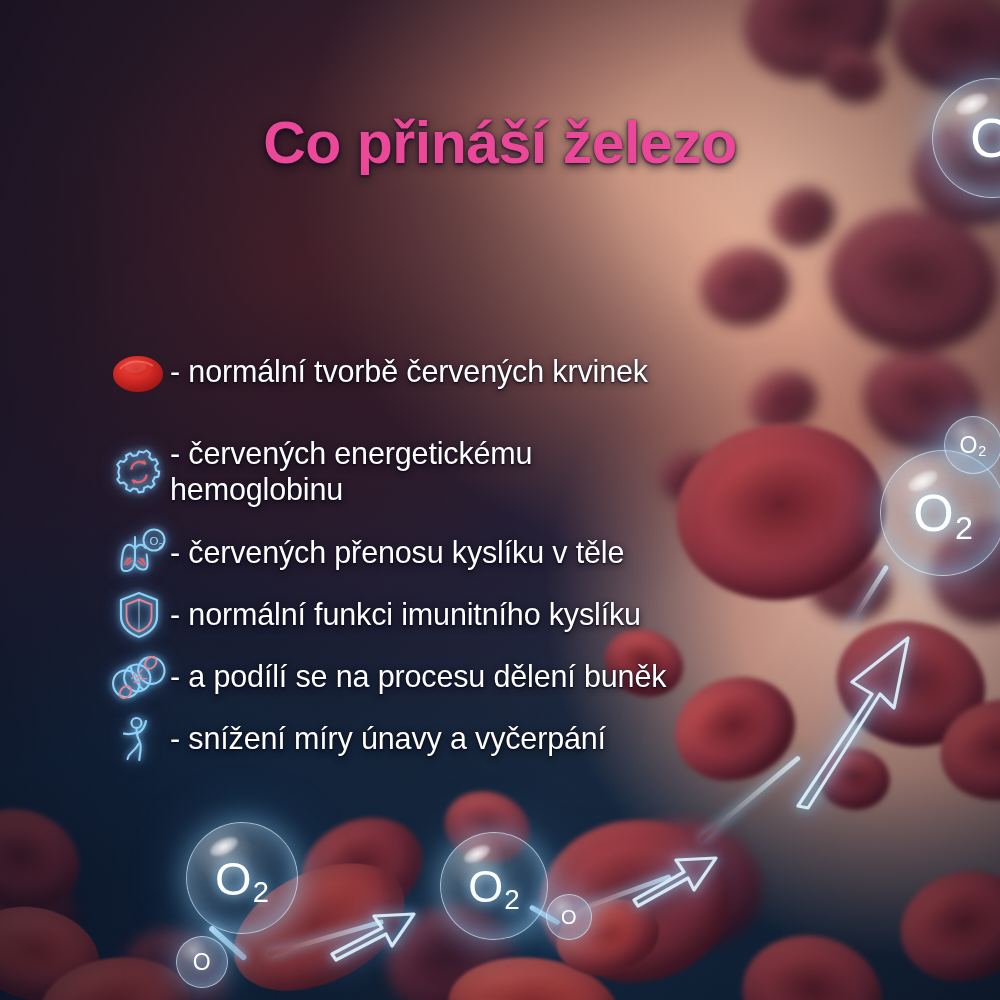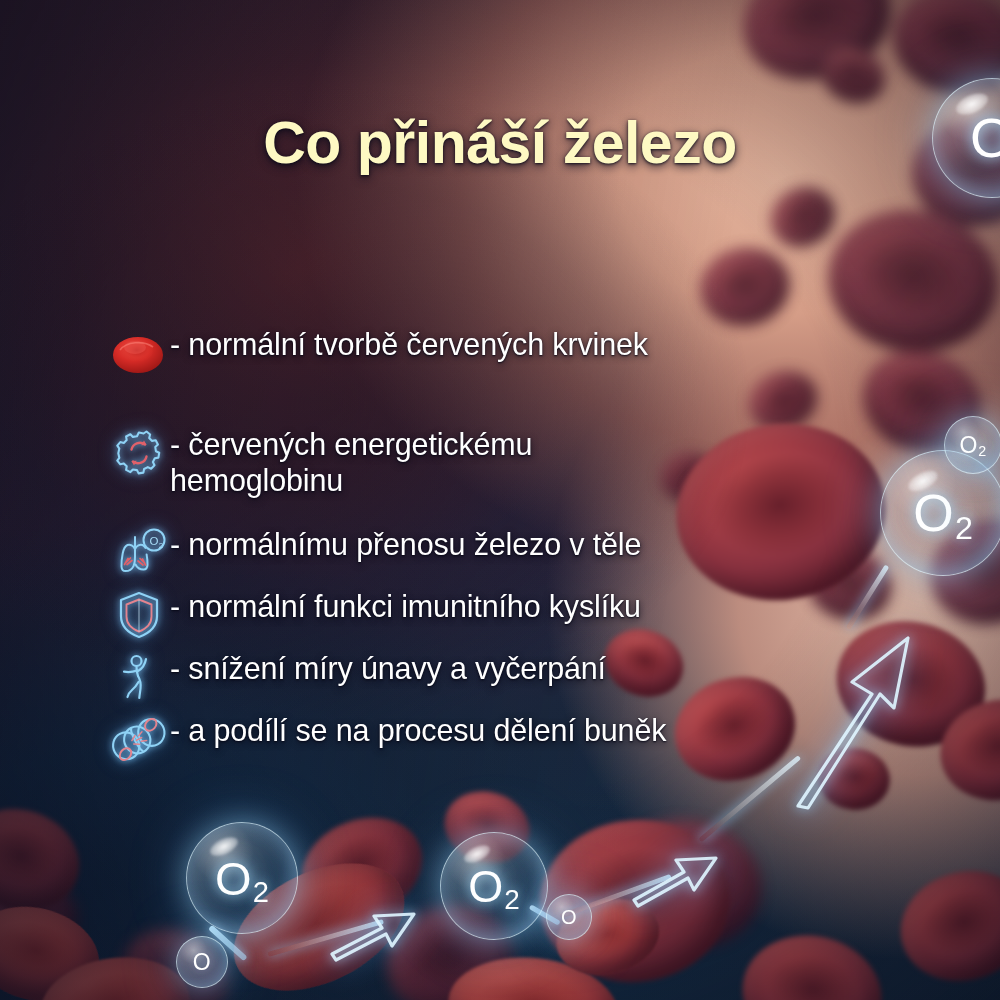--- a/index.html
+++ b/index.html
@@ -123,21 +123,21 @@
     transform-origin: 0 50%;
   }
 
   
   .content { position: absolute; inset: 0; }
 
   .title {
     position: absolute;
     left: 0; right: 0; top: 70px;
     text-align: center;
-    color: #fef9c3;
+    color: #ec4899;
     font-size: 59px;
     font-weight: bold;
     line-height: 1.13;
     letter-spacing: -0.5px;
     text-shadow: 0 3px 10px rgba(10,10,25,0.78), 0 1px 3px rgba(10,10,25,0.9);
   }
   .title .l2 { display: block; }
 
   .subtitle {
     position: absolute;
@@ -146,21 +146,21 @@
     font-size: 33px;
     font-weight: normal;
     letter-spacing: -0.1px;
     text-shadow: 0 2px 7px rgba(10,10,25,0.82), 0 1px 2px rgba(10,10,25,0.9);
   }
 
   .bullets { position: absolute; left: 108px; top: 325px; width: 800px; }
   .bullet {
     position: relative;
     display: flex;
-    align-items: flex-start;
+    align-items: center;
     margin-bottom: 8px;
     min-height: 50px;
   }
   .bullet .ico {
     width: 62px; height: 52px;
     flex: 0 0 62px;
     display: flex; align-items: center; justify-content: center;
     margin-top: 2px;
   }
   .bullet .txt {
@@ -341,63 +341,63 @@
             </g>
             <g fill="none" stroke="#e0616a" stroke-width="1.7" stroke-linecap="round">
               <path d="M19.5 30 l-4.5 4.5 M17 30.5 l-3.5 6 M21 32.5 l-5 4"></path>
               <path d="M29 30.5 l4.5 4.5 M31.5 31 l3 6 M27 33 l5 4"></path>
             </g>
             <circle cx="43" cy="12" r="10.5" fill="none" stroke="#8fd2f5" stroke-width="2"></circle>
             <text x="43" y="17" text-anchor="middle" font-family="'Liberation Sans',sans-serif" font-size="11.5" fill="#a9def8">O</text>
             <text x="50" y="19.5" text-anchor="middle" font-family="'Liberation Sans',sans-serif" font-size="8" fill="#a9def8">2</text>
           </svg>
         </span>
-        <span class="txt">- normálnímu přenosu železo v těle</span>
+        <span class="txt">- červených přenosu kyslíku v těle</span>
       </div>
 
       <div class="bullet">
         <span class="ico">
           <svg class="neon" width="44" height="50" viewBox="0 0 44 50">
             <path d="M22 3 L40 10 v16 c0 11 -8.5 17.5 -18 21 -9.5 -3.5 -18 -10 -18 -21 V10 z" fill="none" stroke="#8fd2f5" stroke-width="2.2" stroke-linejoin="round"></path>
             <path d="M22 9.5 L34.5 14.5 v12 c0 8 -6 12.6 -12.5 15.2 -6.5 -2.6 -12.5 -7.2 -12.5 -15.2 v-12 z" fill="none" stroke="#e2848f" stroke-width="1.9" stroke-linejoin="round"></path>
             <path d="M22 9.5 v32.2" stroke="#cdeaf9" stroke-width="1.3" opacity="0.55"></path>
           </svg>
         </span>
         <span class="txt">- normální funkci imunitního kyslíku</span>
-      </div>
-
-      <div class="bullet">
-        <span class="ico">
-          <svg class="neon" width="42" height="50" viewBox="0 0 42 50">
-            <g fill="none" stroke="#8fd2f5" stroke-width="2.2" stroke-linejoin="round" stroke-linecap="round">
-              <circle cx="18.5" cy="9" r="5"></circle>
-              <path d="M18.5 14.5 c0 4 0.5 6.5 1.5 9.5"></path>
-              <path d="M20 24 c2.5 4 3 8 2.5 12.5 -0.4 3.5 -1 6.5 -1.2 9.5"></path>
-              <path d="M20.5 30 c-2 3.5 -4 6 -6.5 8 -2 1.6 -3.5 3.6 -4.5 7"></path>
-              <path d="M19 18.5 c-4 1.5 -8 2 -13 1.2"></path>
-              <path d="M20 19 c4.5 -2.5 7 -6.5 8 -12"></path>
-            </g>
-          </svg>
-        </span>
-        <span class="txt">- snížení míry únavy a vyčerpání</span>
       </div>
 
       <div class="bullet">
         <span class="ico">
           <svg class="neon" width="58" height="48" viewBox="0 0 58 48">
             <g transform="rotate(-28 29 24)">
               <path d="M14 24 a13 13.5 0 1 1 26 0 a13 13.5 0 1 1 -26 0 M27 11 c-3 4 -3 22 0 26" fill="none" stroke="#8fd2f5" stroke-width="2.1"></path>
               <path d="M1.5 24 a13 13.5 0 1 1 26 0 a13 13.5 0 1 1 -26 0" fill="none" stroke="#8fd2f5" stroke-width="2.1"></path>
               <path d="M30 24 a13 13.5 0 1 1 26 0 a13 13.5 0 1 1 -26 0" fill="none" stroke="#8fd2f5" stroke-width="2.1"></path>
               <ellipse cx="10" cy="31" rx="6.5" ry="5" fill="none" stroke="#e2848f" stroke-width="2" transform="rotate(-20 10 31)"></ellipse>
               <ellipse cx="46" cy="17" rx="6.5" ry="5" fill="none" stroke="#e2848f" stroke-width="2" transform="rotate(-20 46 17)"></ellipse>
               <g stroke="#e2848f" stroke-width="1.5" stroke-linecap="round">
                 <path d="M22 22 l5 -3 M22 26 l5 3 M30 21 l5 -2 M30 27 l5 2 M26 24 h6"></path>
               </g>
             </g>
           </svg>
         </span>
         <span class="txt">- a podílí se na procesu dělení buněk</span>
       </div>
 
+      <div class="bullet">
+        <span class="ico">
+          <svg class="neon" width="42" height="50" viewBox="0 0 42 50">
+            <g fill="none" stroke="#8fd2f5" stroke-width="2.2" stroke-linejoin="round" stroke-linecap="round">
+              <circle cx="18.5" cy="9" r="5"></circle>
+              <path d="M18.5 14.5 c0 4 0.5 6.5 1.5 9.5"></path>
+              <path d="M20 24 c2.5 4 3 8 2.5 12.5 -0.4 3.5 -1 6.5 -1.2 9.5"></path>
+              <path d="M20.5 30 c-2 3.5 -4 6 -6.5 8 -2 1.6 -3.5 3.6 -4.5 7"></path>
+              <path d="M19 18.5 c-4 1.5 -8 2 -13 1.2"></path>
+              <path d="M20 19 c4.5 -2.5 7 -6.5 8 -12"></path>
+            </g>
+          </svg>
+        </span>
+        <span class="txt">- snížení míry únavy a vyčerpání</span>
+      </div>
+
     </div>
   </div>
 </div>
 
 </body></html>

